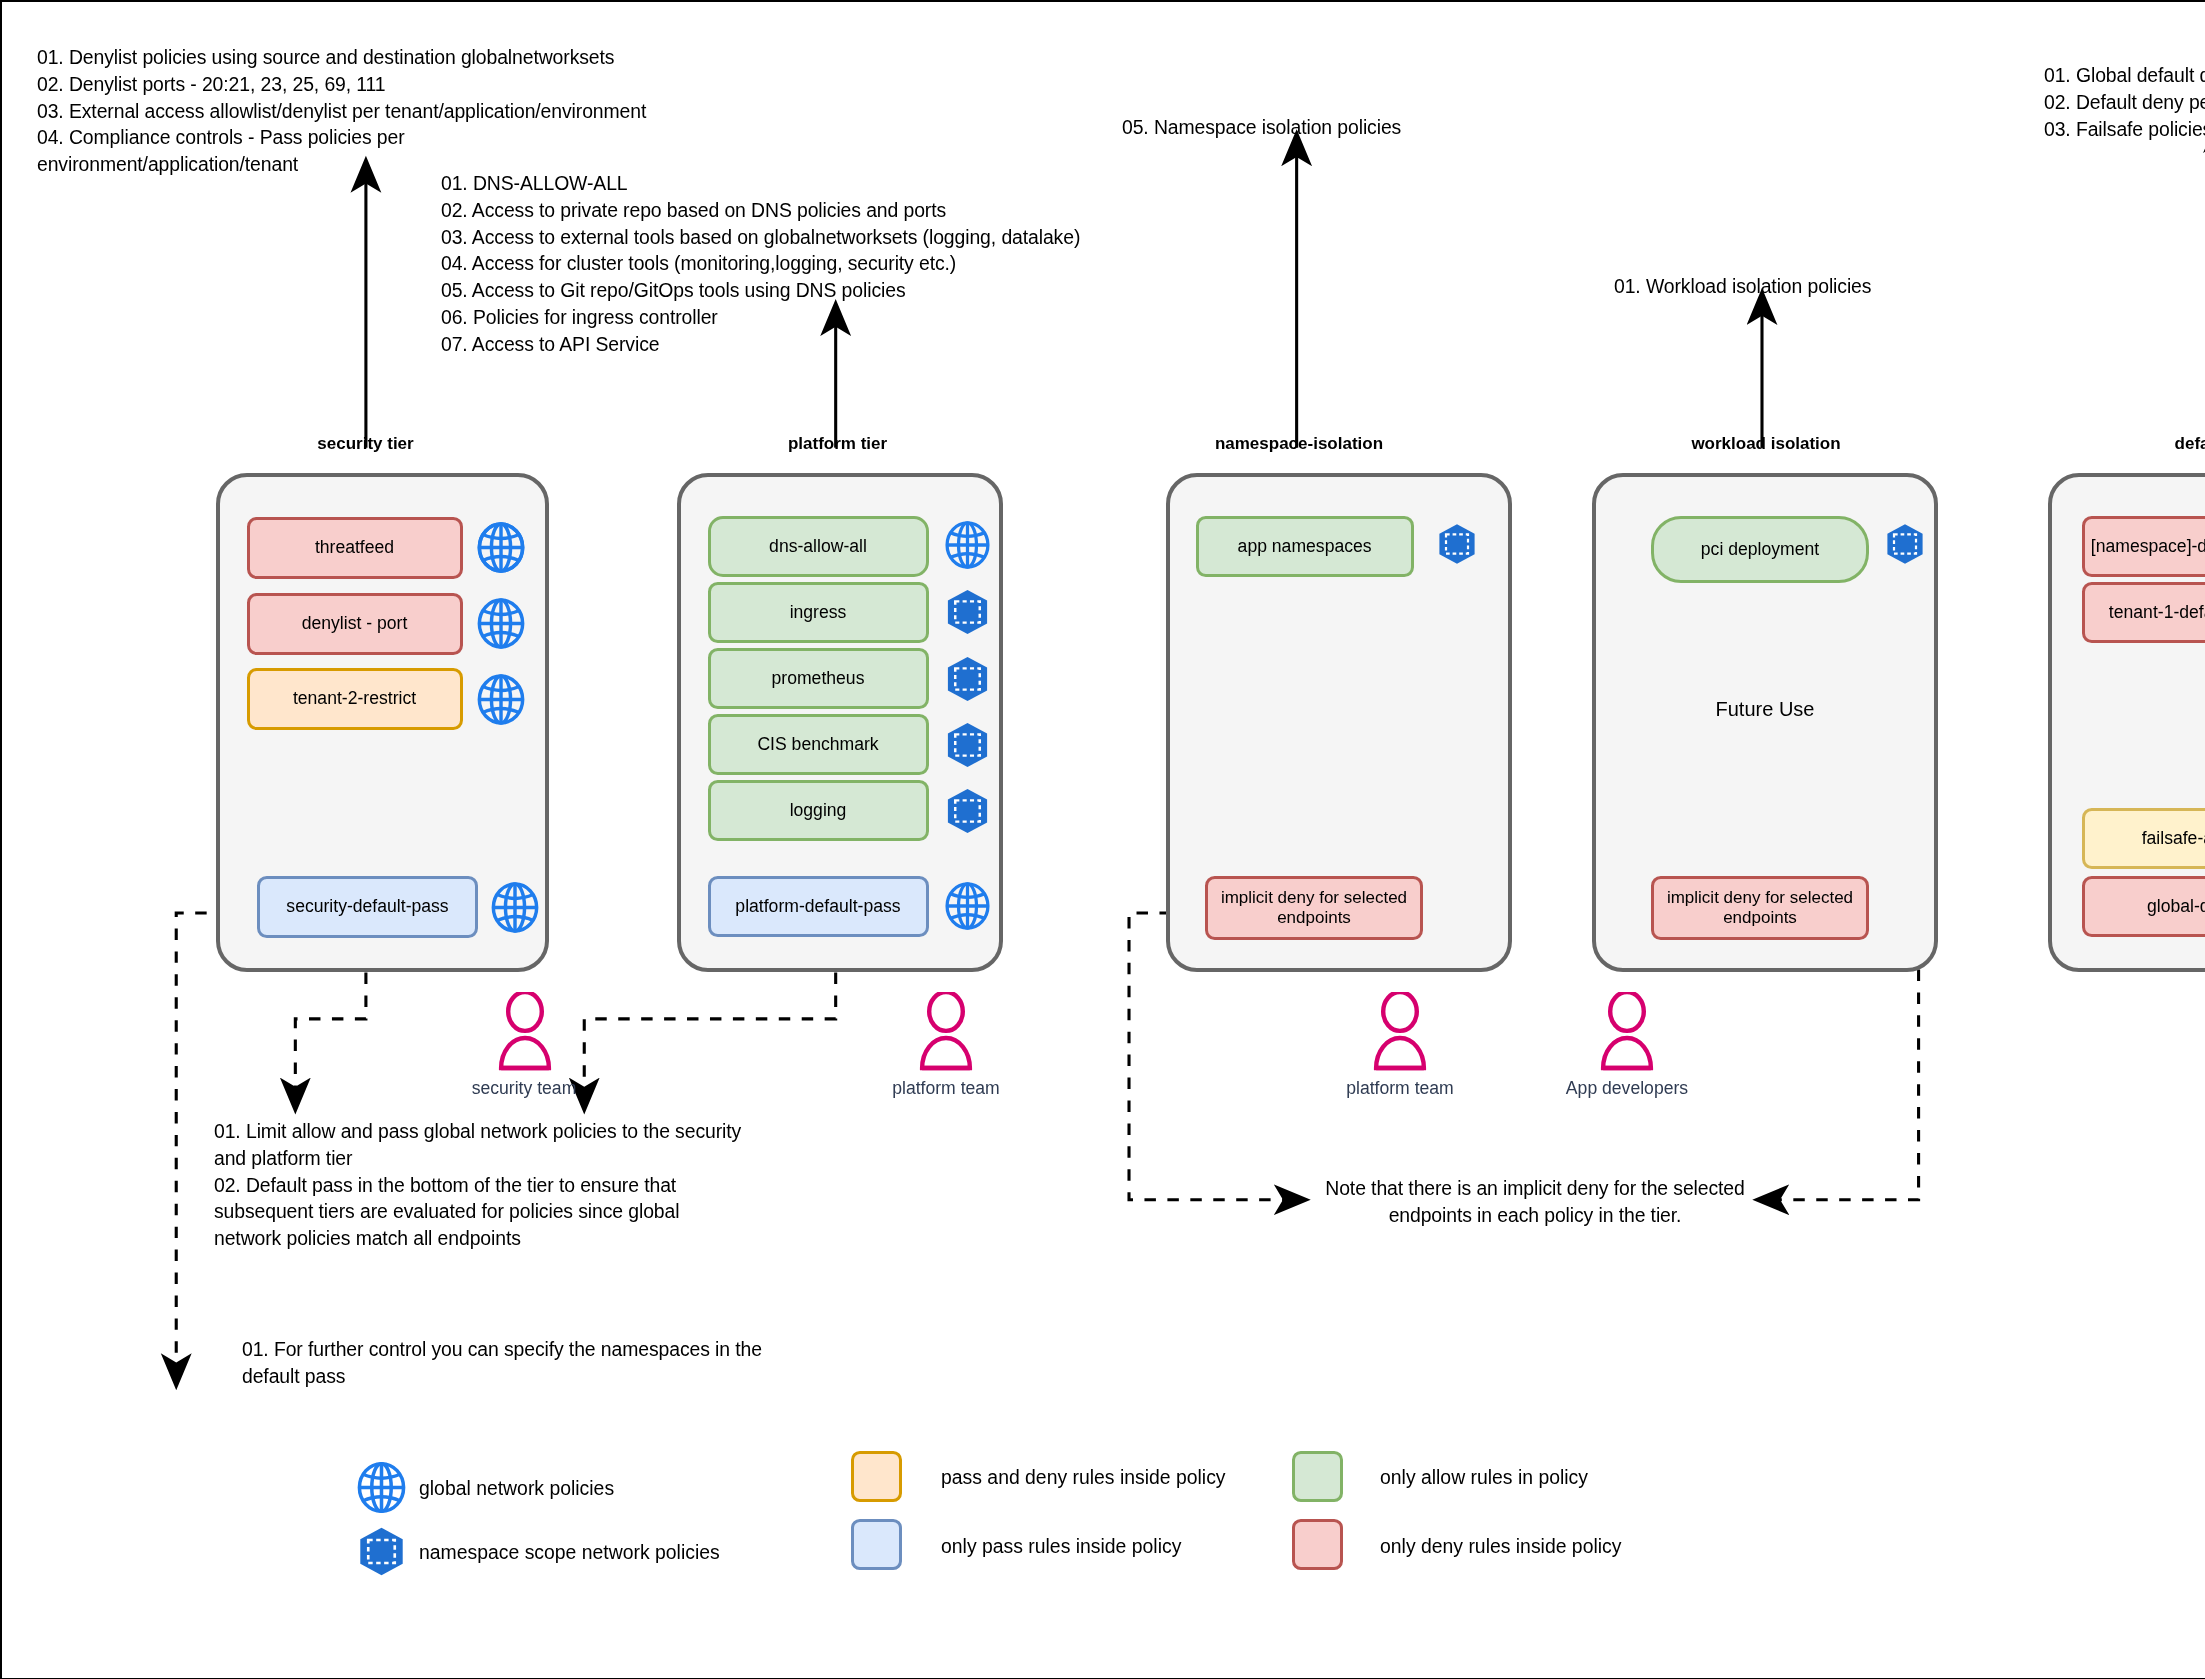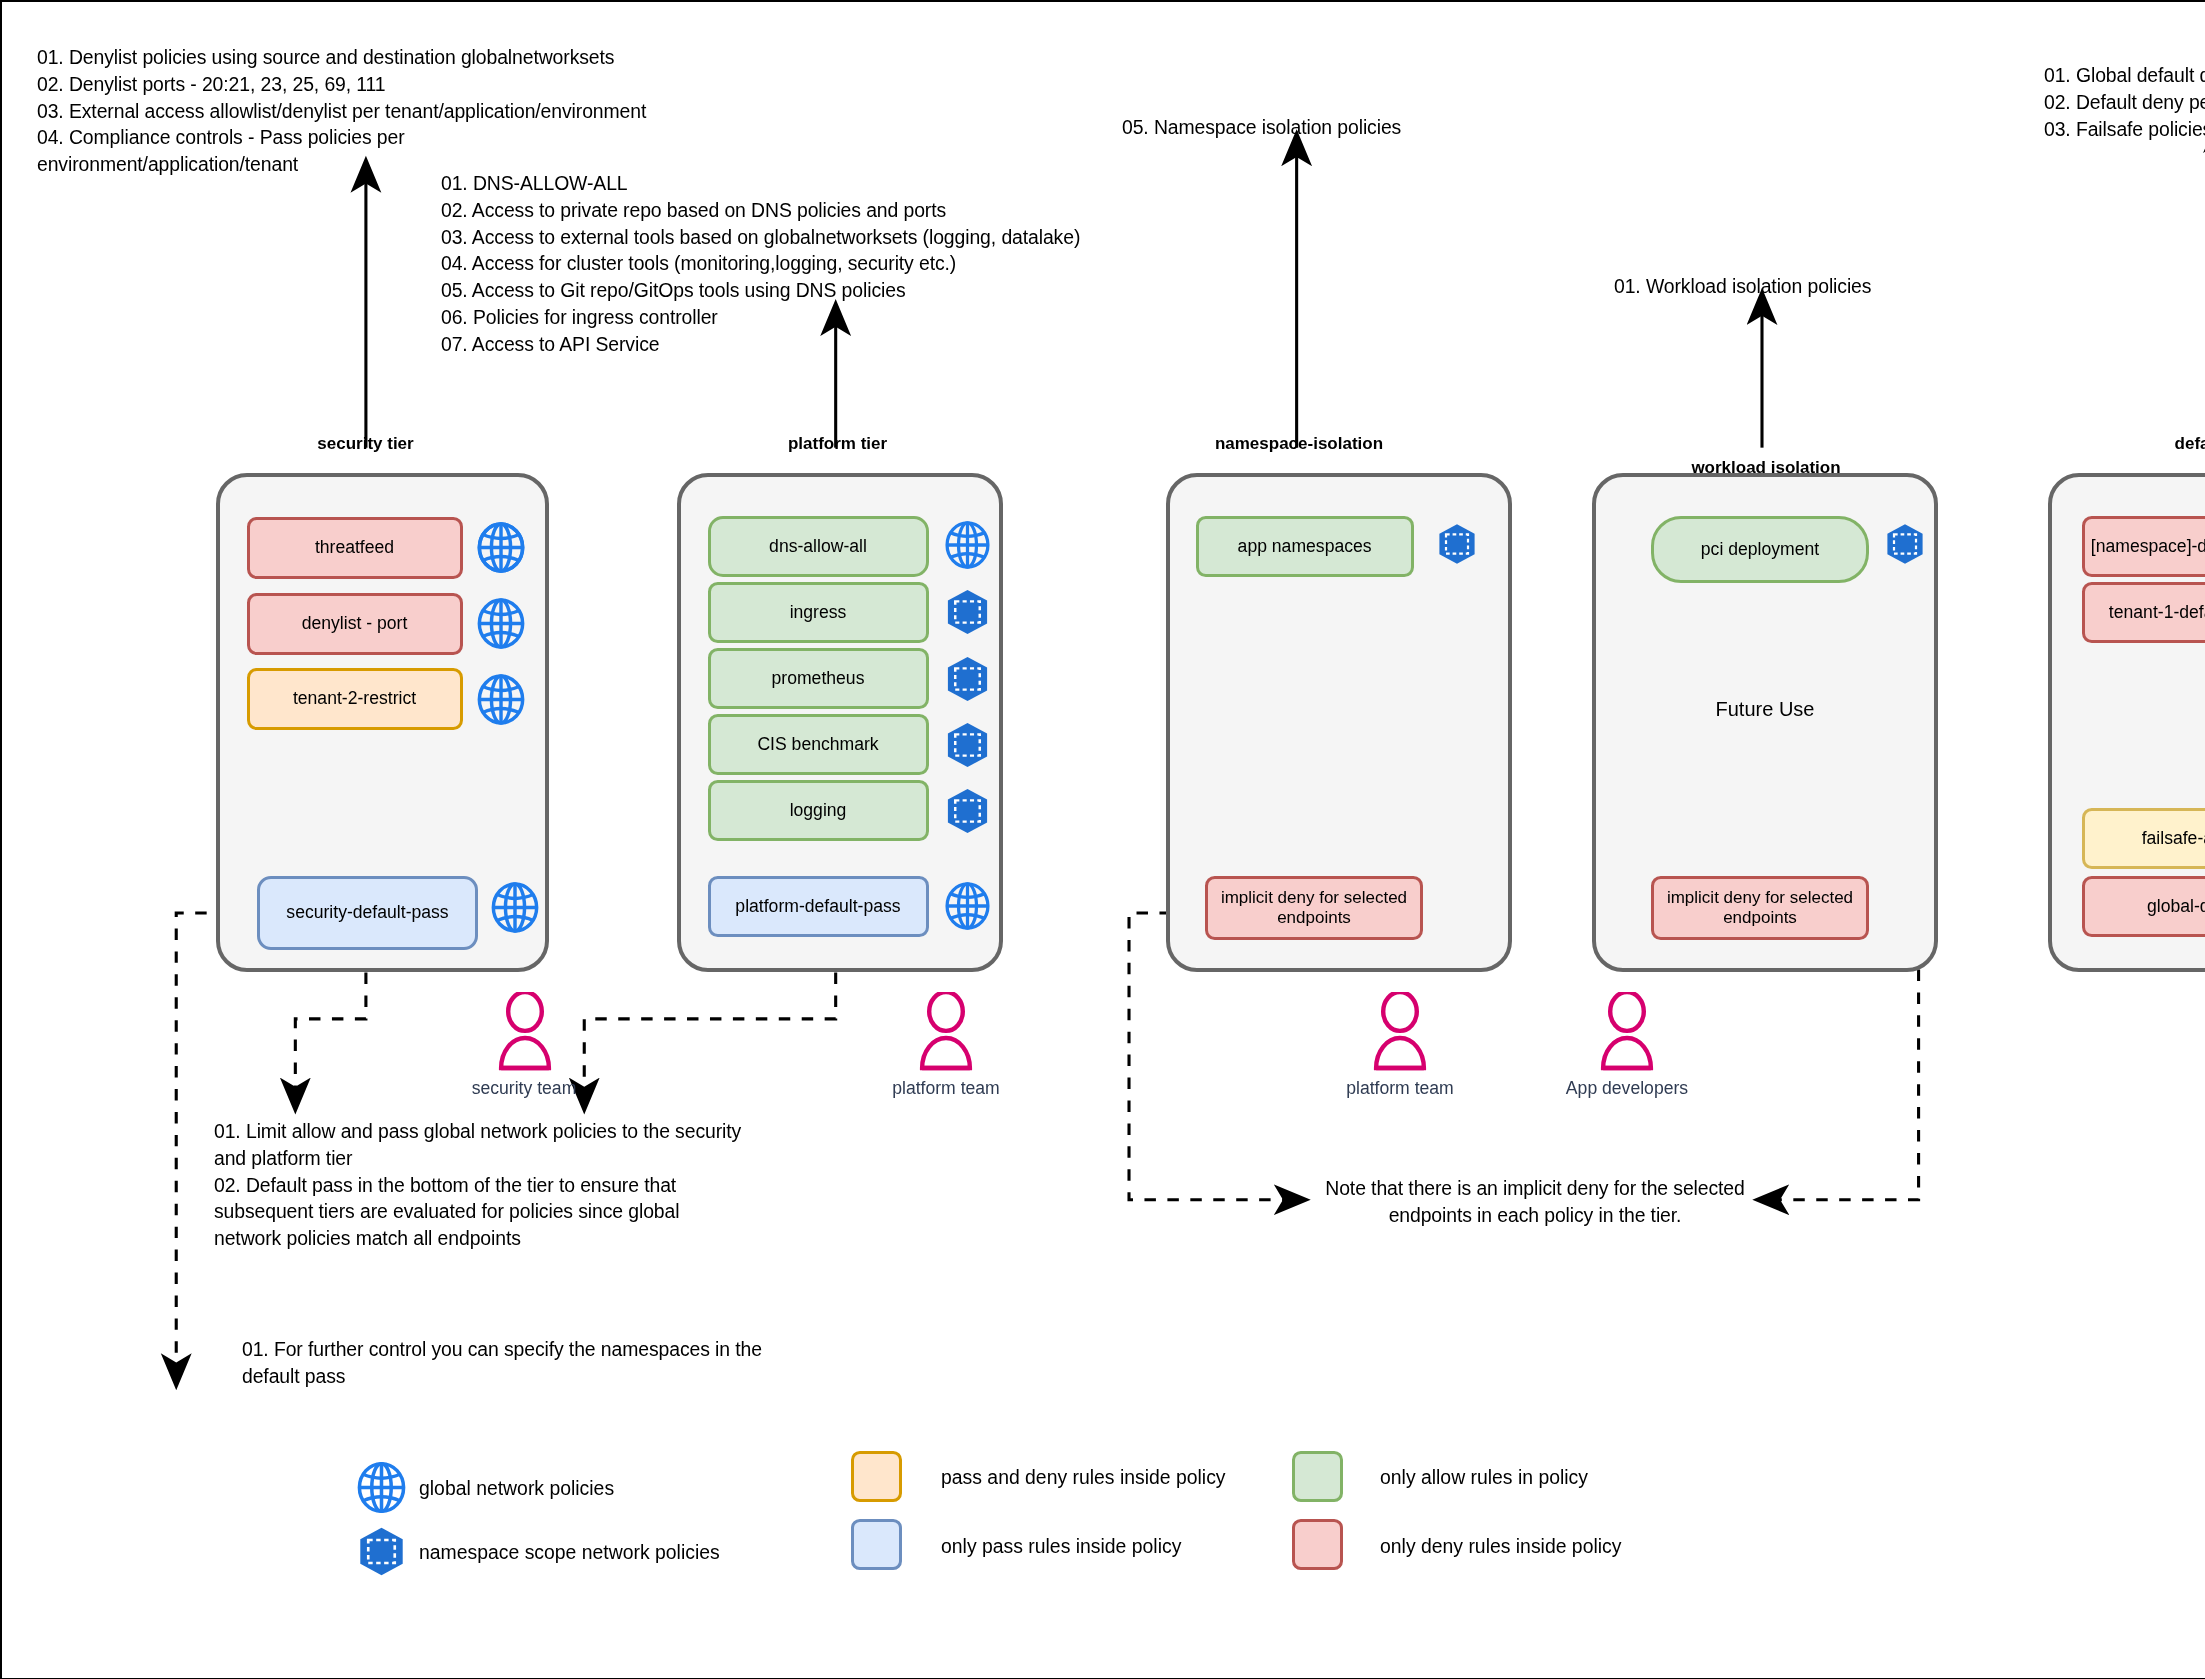--- a/index.html
+++ b/index.html
@@ -166,21 +166,21 @@
 default pass</div>
 
   <div class="abs note" style="left:1308px; top:1173px; width:450px; text-align:center;">Note that there is an implicit deny for the selected
 endpoints in each policy in the tier.</div>
 
   <div class="abs tier-title" style="left:187px; top:432px; width:353px;">security tier</div>
   <div class="abs tier-box" style="left:214px; top:471px; width:333px; height:499px;">
     <div class="pill deny" style="left:26.5px;  top:40px;  width:216px; height:62px;">threatfeed</div>
     <div class="pill deny" style="left:26.5px;  top:116px; width:216px; height:62px;">denylist - port</div>
     <div class="pill mixed" style="left:26.5px;  top:191px; width:216px; height:62px;">tenant-2-restrict</div>
-    <div class="pill pass" style="left:37px;  top:399px; width:221px; height:74px;border-radius:14px;">security-default-pass</div>
+    <div class="pill pass" style="left:37px;  top:399px; width:221px; height:62px;">security-default-pass</div>
 
     <span class="icon" style="left:255px; top:43px;">
       <svg width="52" height="55" viewBox="0 0 60 60">
           <g fill="none" stroke="#1f7ded" stroke-width="4">
         <ellipse cx="30" cy="30" rx="25" ry="27"></ellipse>
             <ellipse cx="30" cy="30" rx="11" ry="27"></ellipse>
         <line x1="5" y1="30" x2="55" y2="30"></line>
             <path d="M9,15 Q30,24 51,15"></path>
             <path d="M9,45 Q30,36 51,45"></path>
         <line x1="30" y1="3" x2="30" y2="57"></line>
@@ -323,21 +323,21 @@
     <svg width="62" height="84" viewBox="0 0 70 95">
         <g fill="none" stroke="#d6006e" stroke-width="5">
       <ellipse cx="35" cy="22" rx="19" ry="22"></ellipse>
           <path d="M8,86 A27,34 0 0 1 62,86 Z"></path>
           <line x1="8" y1="86" x2="62" y2="86"></line>
         </g>
       </svg>
   </div>
   <div class="team-label" style="left:1299px; top:1076px; width:198px;">platform team</div>
 
-  <div class="abs tier-title" style="left:1583px; top:456px; width:362px;">workload isolation</div>
+  <div class="abs tier-title" style="left:1583px; top:432px; width:362px;">workload isolation</div>
   <div class="abs tier-box" style="left:1590px; top:471px; width:346px; height:499px;">
     <div class="pill allow" style="left:55px; top:39px; width:218px; height:67px;border-radius:30px;">pci deployment</div>
     <div class="future-use" style="top:221px;">Future Use</div>
     <div class="pill deny" style="left:55px; top:399px; width:218px; height:64px; font-size:17px;">implicit deny for selected endpoints</div>
     <span class="icon" style="left:287px; top:44px;">
       <svg width="44" height="46" viewBox="0 0 60 60">
         <path d="M30,3 L54,16 L54,44 L30,57 L6,44 L6,16 Z" fill="#1f6fd0"></path>
         <rect x="15" y="17" width="30" height="26" fill="none" stroke="#fff" stroke-width="3" stroke-dasharray="5,4"></rect>
         </svg>
     </span>

